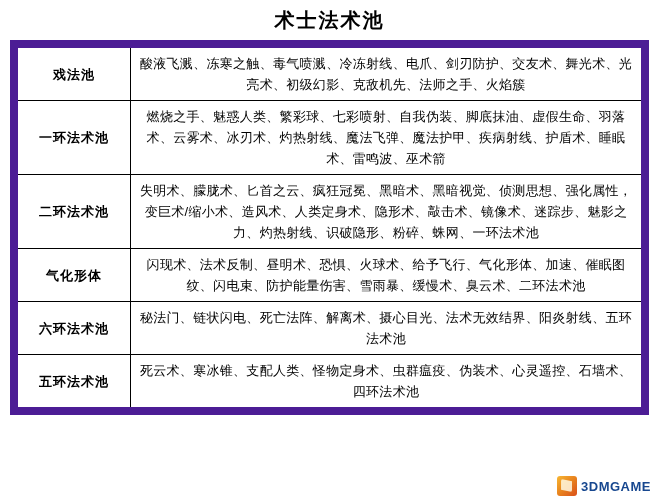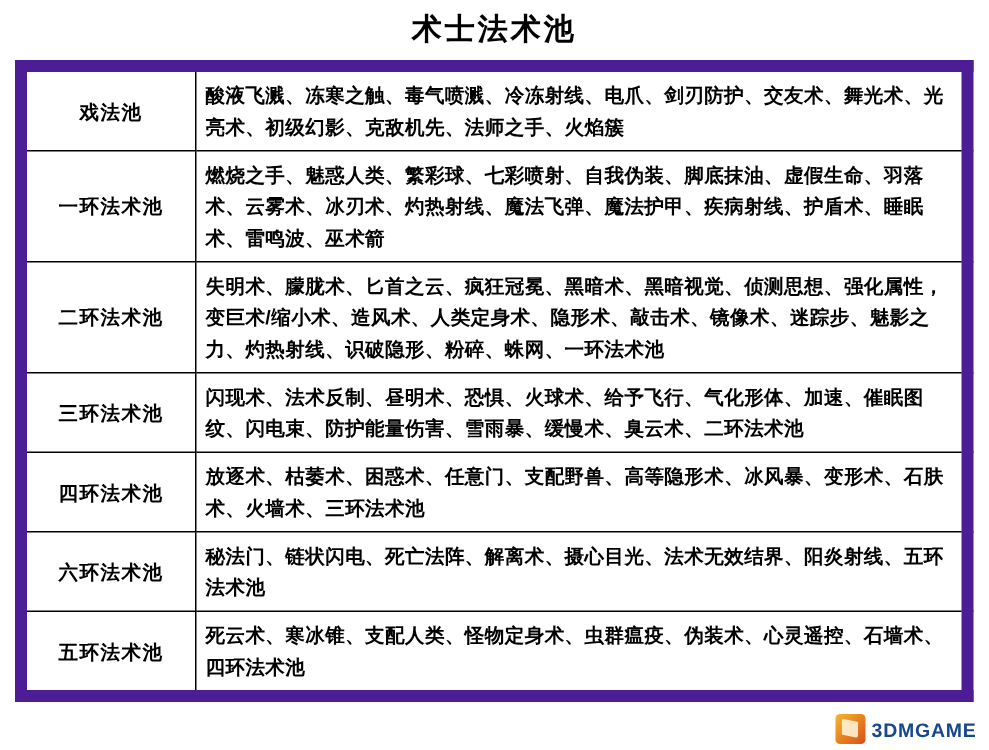--- a/index.html
+++ b/index.html
@@ -47,23 +47,22 @@
   td.cat {
     width: 100px;
     text-align: center;
     font-weight: bold;
     font-size: 15px;
     letter-spacing: 1px;
     white-space: nowrap;
     padding: 4px 2px;
   }
   td.spells {
-    text-align: left;
+    text-align: center;
     letter-spacing: 0.3px;
-    font-weight: bold;
   }
   .logo {
     position: absolute;
     right: 8px;
     bottom: 4px;
     display: flex;
     align-items: center;
     gap: 4px;
     font-size: 13px;
     font-weight: bold;
@@ -106,26 +105,22 @@
       </tr>
       <tr>
         <td class="cat">一环法术池</td>
         <td class="spells">燃烧之手、魅惑人类、繁彩球、七彩喷射、自我伪装、脚底抹油、虚假生命、羽落术、云雾术、冰刃术、灼热射线、魔法飞弹、魔法护甲、疾病射线、护盾术、睡眠术、雷鸣波、巫术箭</td>
       </tr>
       <tr>
         <td class="cat">二环法术池</td>
         <td class="spells">失明术、朦胧术、匕首之云、疯狂冠冕、黑暗术、黑暗视觉、侦测思想、强化属性，变巨术/缩小术、造风术、人类定身术、隐形术、敲击术、镜像术、迷踪步、魅影之力、灼热射线、识破隐形、粉碎、蛛网、一环法术池</td>
       </tr>
       <tr>
-        <td class="cat">三环法术池</td>
+        <td class="cat">气化形体</td>
         <td class="spells">闪现术、法术反制、昼明术、恐惧、火球术、给予飞行、气化形体、加速、催眠图纹、闪电束、防护能量伤害、雪雨暴、缓慢术、臭云术、二环法术池</td>
-      </tr>
-      <tr>
-        <td class="cat">四环法术池</td>
-        <td class="spells">放逐术、枯萎术、困惑术、任意门、支配野兽、高等隐形术、冰风暴、变形术、石肤术、火墙术、三环法术池</td>
       </tr>
       <tr>
         <td class="cat">六环法术池</td>
         <td class="spells">秘法门、链状闪电、死亡法阵、解离术、摄心目光、法术无效结界、阳炎射线、五环法术池</td>
       </tr>
       <tr>
         <td class="cat">五环法术池</td>
         <td class="spells">死云术、寒冰锥、支配人类、怪物定身术、虫群瘟疫、伪装术、心灵遥控、石墙术、四环法术池</td>
       </tr>
     </tbody>

